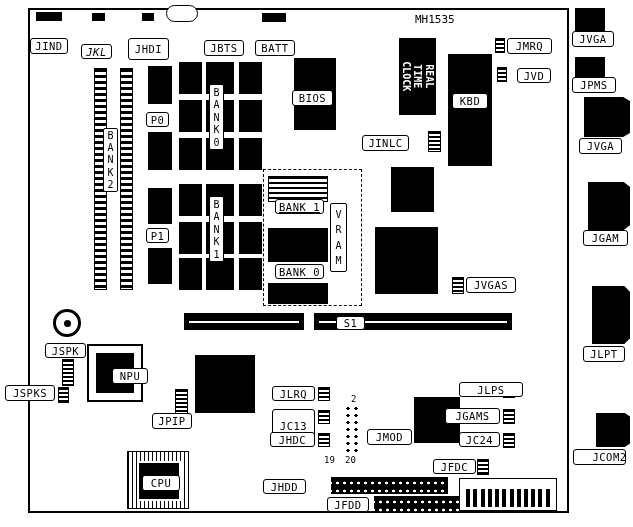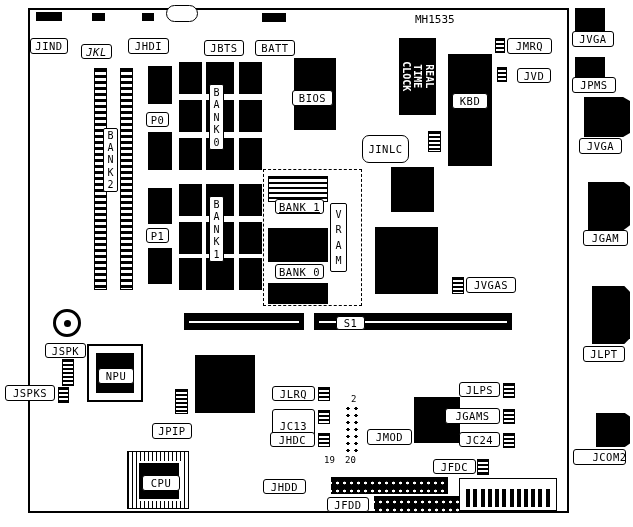--- a/index.html
+++ b/index.html
@@ -156,48 +156,48 @@
       <span>R</span>
       <span>A</span>
       <span>M</span>
     </div>
     <div class="ptext" style="left: 415px; top: 13px; font-size: 11px;">MH1535</div>
     <div class="ptext" style="left: 351px; top: 394px; font-size: 9px;">2</div>
     <div class="ptext" style="left: 324px; top: 455px; font-size: 9px;">19</div>
     <div class="ptext" style="left: 345px; top: 455px; font-size: 9px;">20</div>
     <div class="callout" style="left: 30px; top: 38px; width: 38px; height: 16px;">JIND</div>
     <div class="callout" style="left: 81px; top: 44px; width: 31px; height: 15px; font-style: italic;">JKL</div>
-    <div class="callout" style="left: 128px; top: 38px; width: 41px; height: 16px;">JHDI</div>
+    <div class="callout" style="left: 128px; top: 38px; width: 41px; height: 22px;">JHDI</div>
     <div class="callout" style="left: 204px; top: 40px; width: 40px; height: 16px;">JBTS</div>
     <div class="callout" style="left: 255px; top: 40px; width: 40px; height: 16px;">BATT</div>
     <div class="callout" style="left: 507px; top: 38px; width: 45px; height: 16px;">JMRQ</div>
     <div class="callout" style="left: 572px; top: 31px; width: 42px; height: 16px;">JVGA</div>
     <div class="callout" style="left: 517px; top: 68px; width: 34px; height: 15px;">JVD</div>
     <div class="callout" style="left: 572px; top: 77px; width: 44px; height: 16px;">JPMS</div>
     <div class="callout" style="left: 292px; top: 90px; width: 41px; height: 16px;">BIOS</div>
     <div class="callout" style="left: 452px; top: 93px; width: 36px; height: 16px;">KBD</div>
-    <div class="callout" style="left: 362px; top: 135px; width: 47px; height: 28px; border-radius: 7px;">JINLC</div>
+    <div class="callout" style="left: 362px; top: 135px; width: 47px; height: 16px;">JINLC</div>
     <div class="callout" style="left: 579px; top: 138px; width: 43px; height: 16px;">JVGA</div>
     <div class="callout" style="left: 146px; top: 112px; width: 23px; height: 15px;">P0</div>
     <div class="callout" style="left: 146px; top: 228px; width: 23px; height: 15px;">P1</div>
     <div class="callout" style="left: 275px; top: 199px; width: 49px; height: 15px; text-decoration: underline;">BANK 1</div>
     <div class="callout" style="left: 275px; top: 264px; width: 49px; height: 15px;">BANK 0</div>
     <div class="callout" style="left: 583px; top: 230px; width: 45px; height: 16px;">JGAM</div>
     <div class="callout" style="left: 466px; top: 277px; width: 50px; height: 16px;">JVGAS</div>
     <div class="callout" style="left: 336px; top: 316px; width: 29px; height: 14px;">S1</div>
     <div class="callout" style="left: 583px; top: 346px; width: 42px; height: 16px;">JLPT</div>
     <div class="callout" style="left: 45px; top: 343px; width: 41px; height: 15px;">JSPK</div>
-    <div class="callout" style="left: 98px; top: 368px; width: 36px; height: 16px;">NPU</div>
+    <div class="callout" style="left: 112px; top: 368px; width: 36px; height: 16px;">NPU</div>
     <div class="callout" style="left: 5px; top: 385px; width: 50px; height: 16px;">JSPKS</div>
-    <div class="callout" style="left: 152px; top: 423px; width: 40px; height: 16px;">JPIP</div>
+    <div class="callout" style="left: 152px; top: 413px; width: 40px; height: 16px;">JPIP</div>
     <div class="callout" style="left: 272px; top: 386px; width: 43px; height: 15px;">JLRQ</div>
     <div class="callout" style="left: 272px; top: 409px; width: 43px; height: 33px;">JC13</div>
     <div class="callout" style="left: 270px; top: 432px; width: 45px; height: 15px;">JHDC</div>
     <div class="callout" style="left: 367px; top: 429px; width: 45px; height: 16px;">JMOD</div>
-    <div class="callout" style="left: 459px; top: 382px; width: 41px; height: 15px;">JLPS</div>
+    <div class="callout" style="left: 459px; top: 382px; width: 64px; height: 15px;">JLPS</div>
     <div class="callout" style="left: 445px; top: 408px; width: 55px; height: 16px;">JGAMS</div>
     <div class="callout" style="left: 459px; top: 432px; width: 41px; height: 15px;">JC24</div>
     <div class="callout" style="left: 573px; top: 449px; width: 53px; height: 16px; padding-left: 20px;">JCOM2</div>
     <div class="callout" style="left: 433px; top: 459px; width: 43px; height: 15px;">JFDC</div>
     <div class="callout" style="left: 263px; top: 479px; width: 43px; height: 15px;">JHDD</div>
     <div class="callout" style="left: 327px; top: 497px; width: 42px; height: 15px;">JFDD</div>
     <div class="callout" style="left: 142px; top: 475px; width: 38px; height: 16px;">CPU</div>
   </div>
 
 </body></html>

